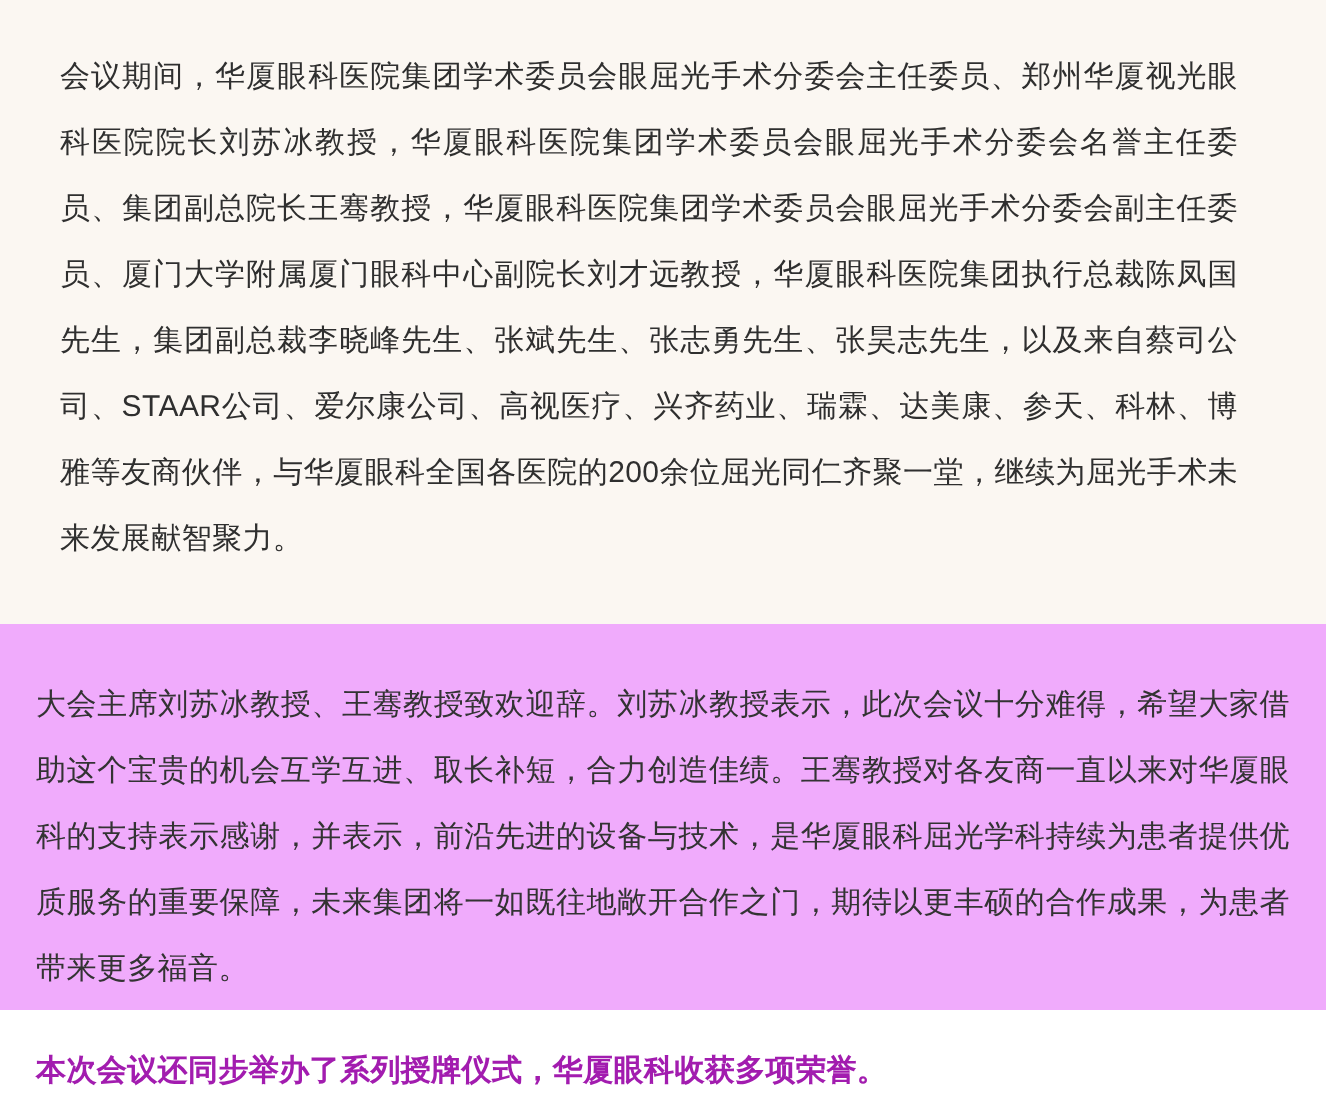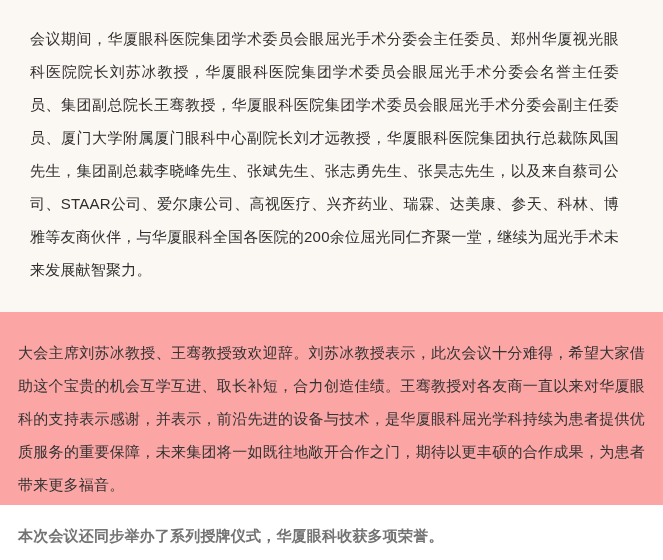--- a/index.html
+++ b/index.html
@@ -19,21 +19,21 @@
     position: relative;
     background: #ffffff;
     box-sizing: border-box;
   }
   .block-highlight {
     background: #fbf7f2;
     padding: 22px 44px 26px 30px;
     box-sizing: border-box;
   }
   .block-plain {
-    background: #fca5a5;
+    background: #f0abfc;
     padding: 24px 18px 4px 18px;
     box-sizing: border-box;
   }
   .block-bold {
     background: #ffffff;
     padding: 16px 18px 10px 18px;
     box-sizing: border-box;
   }
   p.para {
     margin: 0;
@@ -42,21 +42,21 @@
     color: #333333;
     text-align: justify;
     text-justify: inter-ideograph;
     letter-spacing: 0.2px;
   }
   p.para-highlight {
     color: #2f2f2f;
   }
   p.para-bold {
     font-weight: bold;
-    color: #737373;
+    color: #a21caf;
     line-height: 30px;
   }
 </style>
 </head>
 <body>
 
 <div class="page">
 
   <div class="block-highlight">
     <p class="para para-highlight">会议期间，华厦眼科医院集团学术委员会眼屈光手术分委会主任委员、郑州华厦视光眼科医院院长刘苏冰教授，华厦眼科医院集团学术委员会眼屈光手术分委会名誉主任委员、集团副总院长王骞教授，华厦眼科医院集团学术委员会眼屈光手术分委会副主任委员、厦门大学附属厦门眼科中心副院长刘才远教授，华厦眼科医院集团执行总裁陈凤国先生，集团副总裁李晓峰先生、张斌先生、张志勇先生、张昊志先生，以及来自蔡司公司、STAAR公司、爱尔康公司、高视医疗、兴齐药业、瑞霖、达美康、参天、科林、博雅等友商伙伴，与华厦眼科全国各医院的200余位屈光同仁齐聚一堂，继续为屈光手术未来发展献智聚力。</p>

